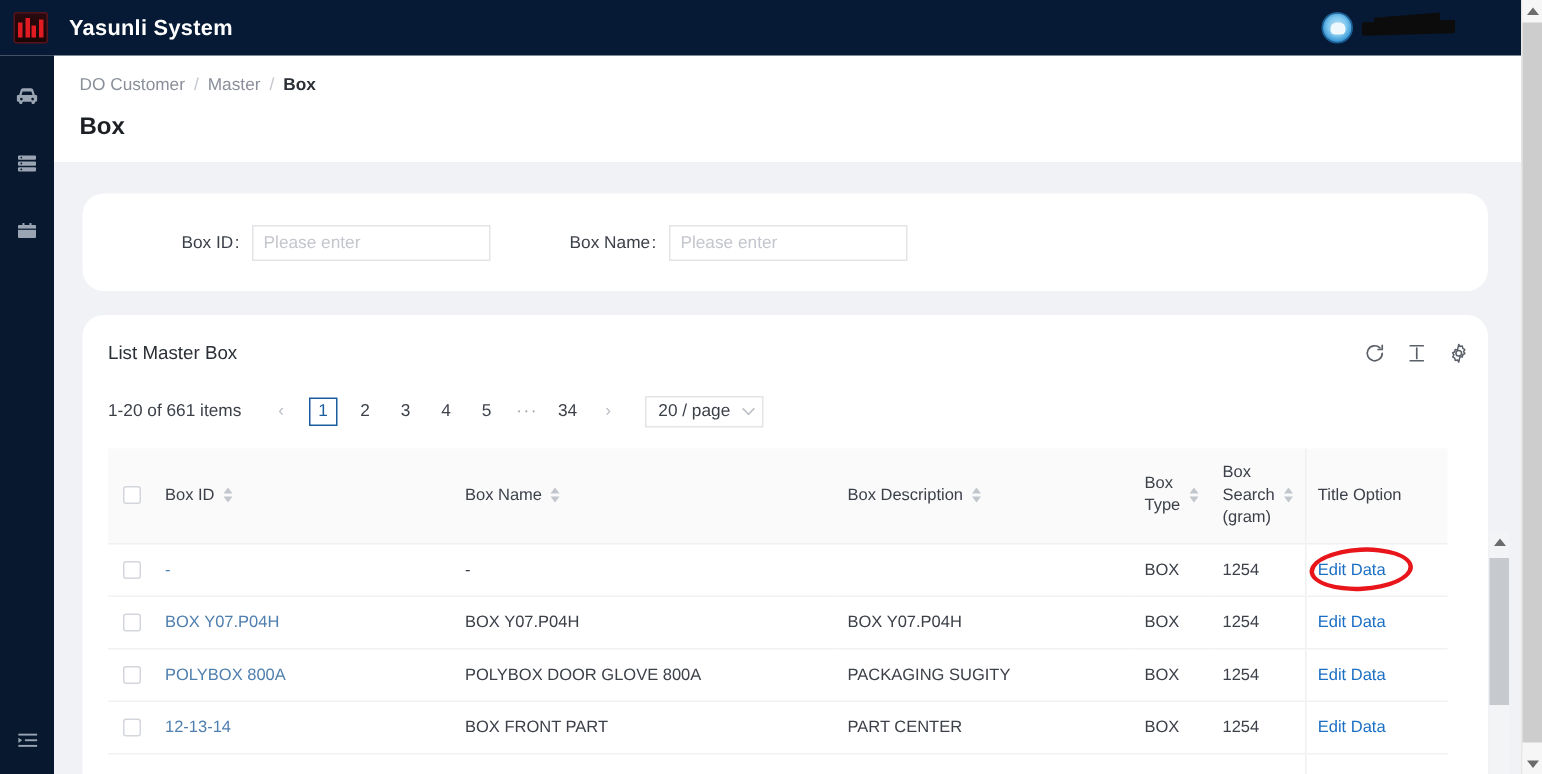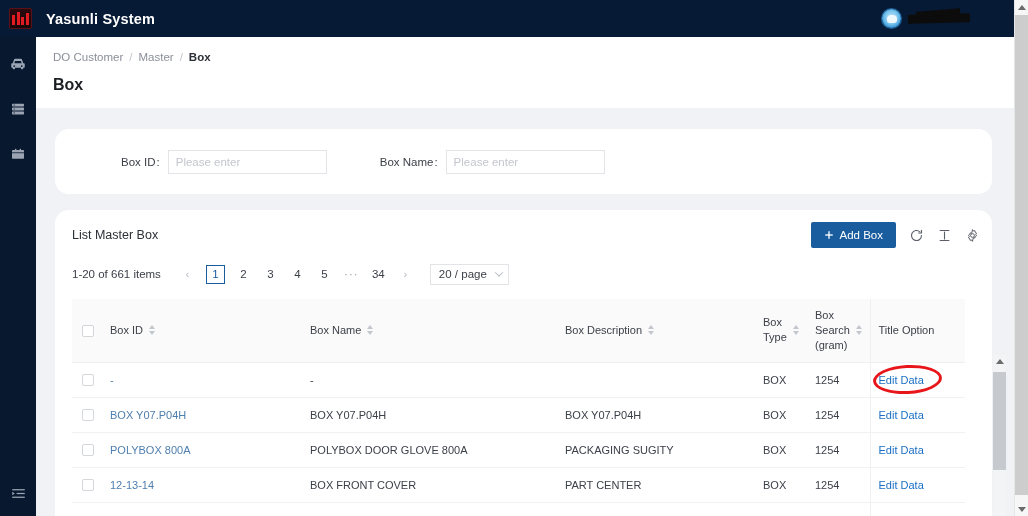--- a/index.html
+++ b/index.html
@@ -294,27 +294,20 @@
           <span>Please enter</span>
         </div>
       </div>
     </div>
 
     <div class="card list-card">
 
       <div class="list-head">
         <div class="list-title">List Master Box</div>
         <div class="list-actions">
-          <div class="btn btn-add">
-            <svg width="10" height="10" viewBox="0 0 24 24" fill="#fff">
-                <rect x="10.4" y="3" width="3.2" height="18"></rect>
-                <rect x="3" y="10.4" width="18" height="3.2"></rect>
-              </svg>
-            <span>Add Box</span>
-          </div>
           <svg width="15" height="15" viewBox="0 0 24 24" fill="none" stroke="#5b6068" stroke-width="1.8">
             <path d="M20 12a8 8 0 11-2.5-5.8" stroke-linecap="round"></path>
               <path d="M20 3.5V8h-4.5" stroke-linecap="round" stroke-linejoin="round"></path>
           </svg>
           <svg width="15" height="15" viewBox="0 0 24 24" fill="none" stroke="#5b6068" stroke-width="1.8">
             <path d="M5 4h14M5 20h14M12 6.5v11" stroke-linecap="round"></path>
           </svg>
           <svg width="15" height="15" viewBox="0 0 24 24" fill="none" stroke="#5b6068" stroke-width="1.6">
             <circle cx="12" cy="12" r="3"></circle>
             <path d="M12 2.6l1.3 2.2 2.5-.5.5 2.5 2.2 1.3-1.4 2.1 1.4 2.1-2.2 1.3-.5 2.5-2.5-.5L12 21.4l-1.3-2.2-2.5.5-.5-2.5-2.2-1.3 1.4-2.1-1.4-2.1 2.2-1.3.5-2.5 2.5.5z" stroke-linejoin="round"></path>
@@ -420,21 +413,21 @@
               <td class="c-id"><span class="cell-link">POLYBOX 800A</span></td>
               <td class="c-name">POLYBOX DOOR GLOVE 800A</td>
               <td class="c-desc">PACKAGING SUGITY</td>
               <td class="c-type">BOX</td>
               <td class="c-weight">1254</td>
               <td class="c-option"><span class="edit-link">Edit Data</span></td>
             </tr>
             <tr>
               <td class="c-check"><span class="chk"></span></td>
               <td class="c-id"><span class="cell-link">12-13-14</span></td>
-              <td class="c-name">BOX FRONT COVER</td>
+              <td class="c-name">BOX FRONT PART</td>
               <td class="c-desc">PART CENTER</td>
               <td class="c-type">BOX</td>
               <td class="c-weight">1254</td>
               <td class="c-option"><span class="edit-link">Edit Data</span></td>
             </tr>
             <tr>
               <td class="c-check"></td>
               <td class="c-id"></td>
               <td class="c-name"></td>
               <td class="c-desc"></td>

